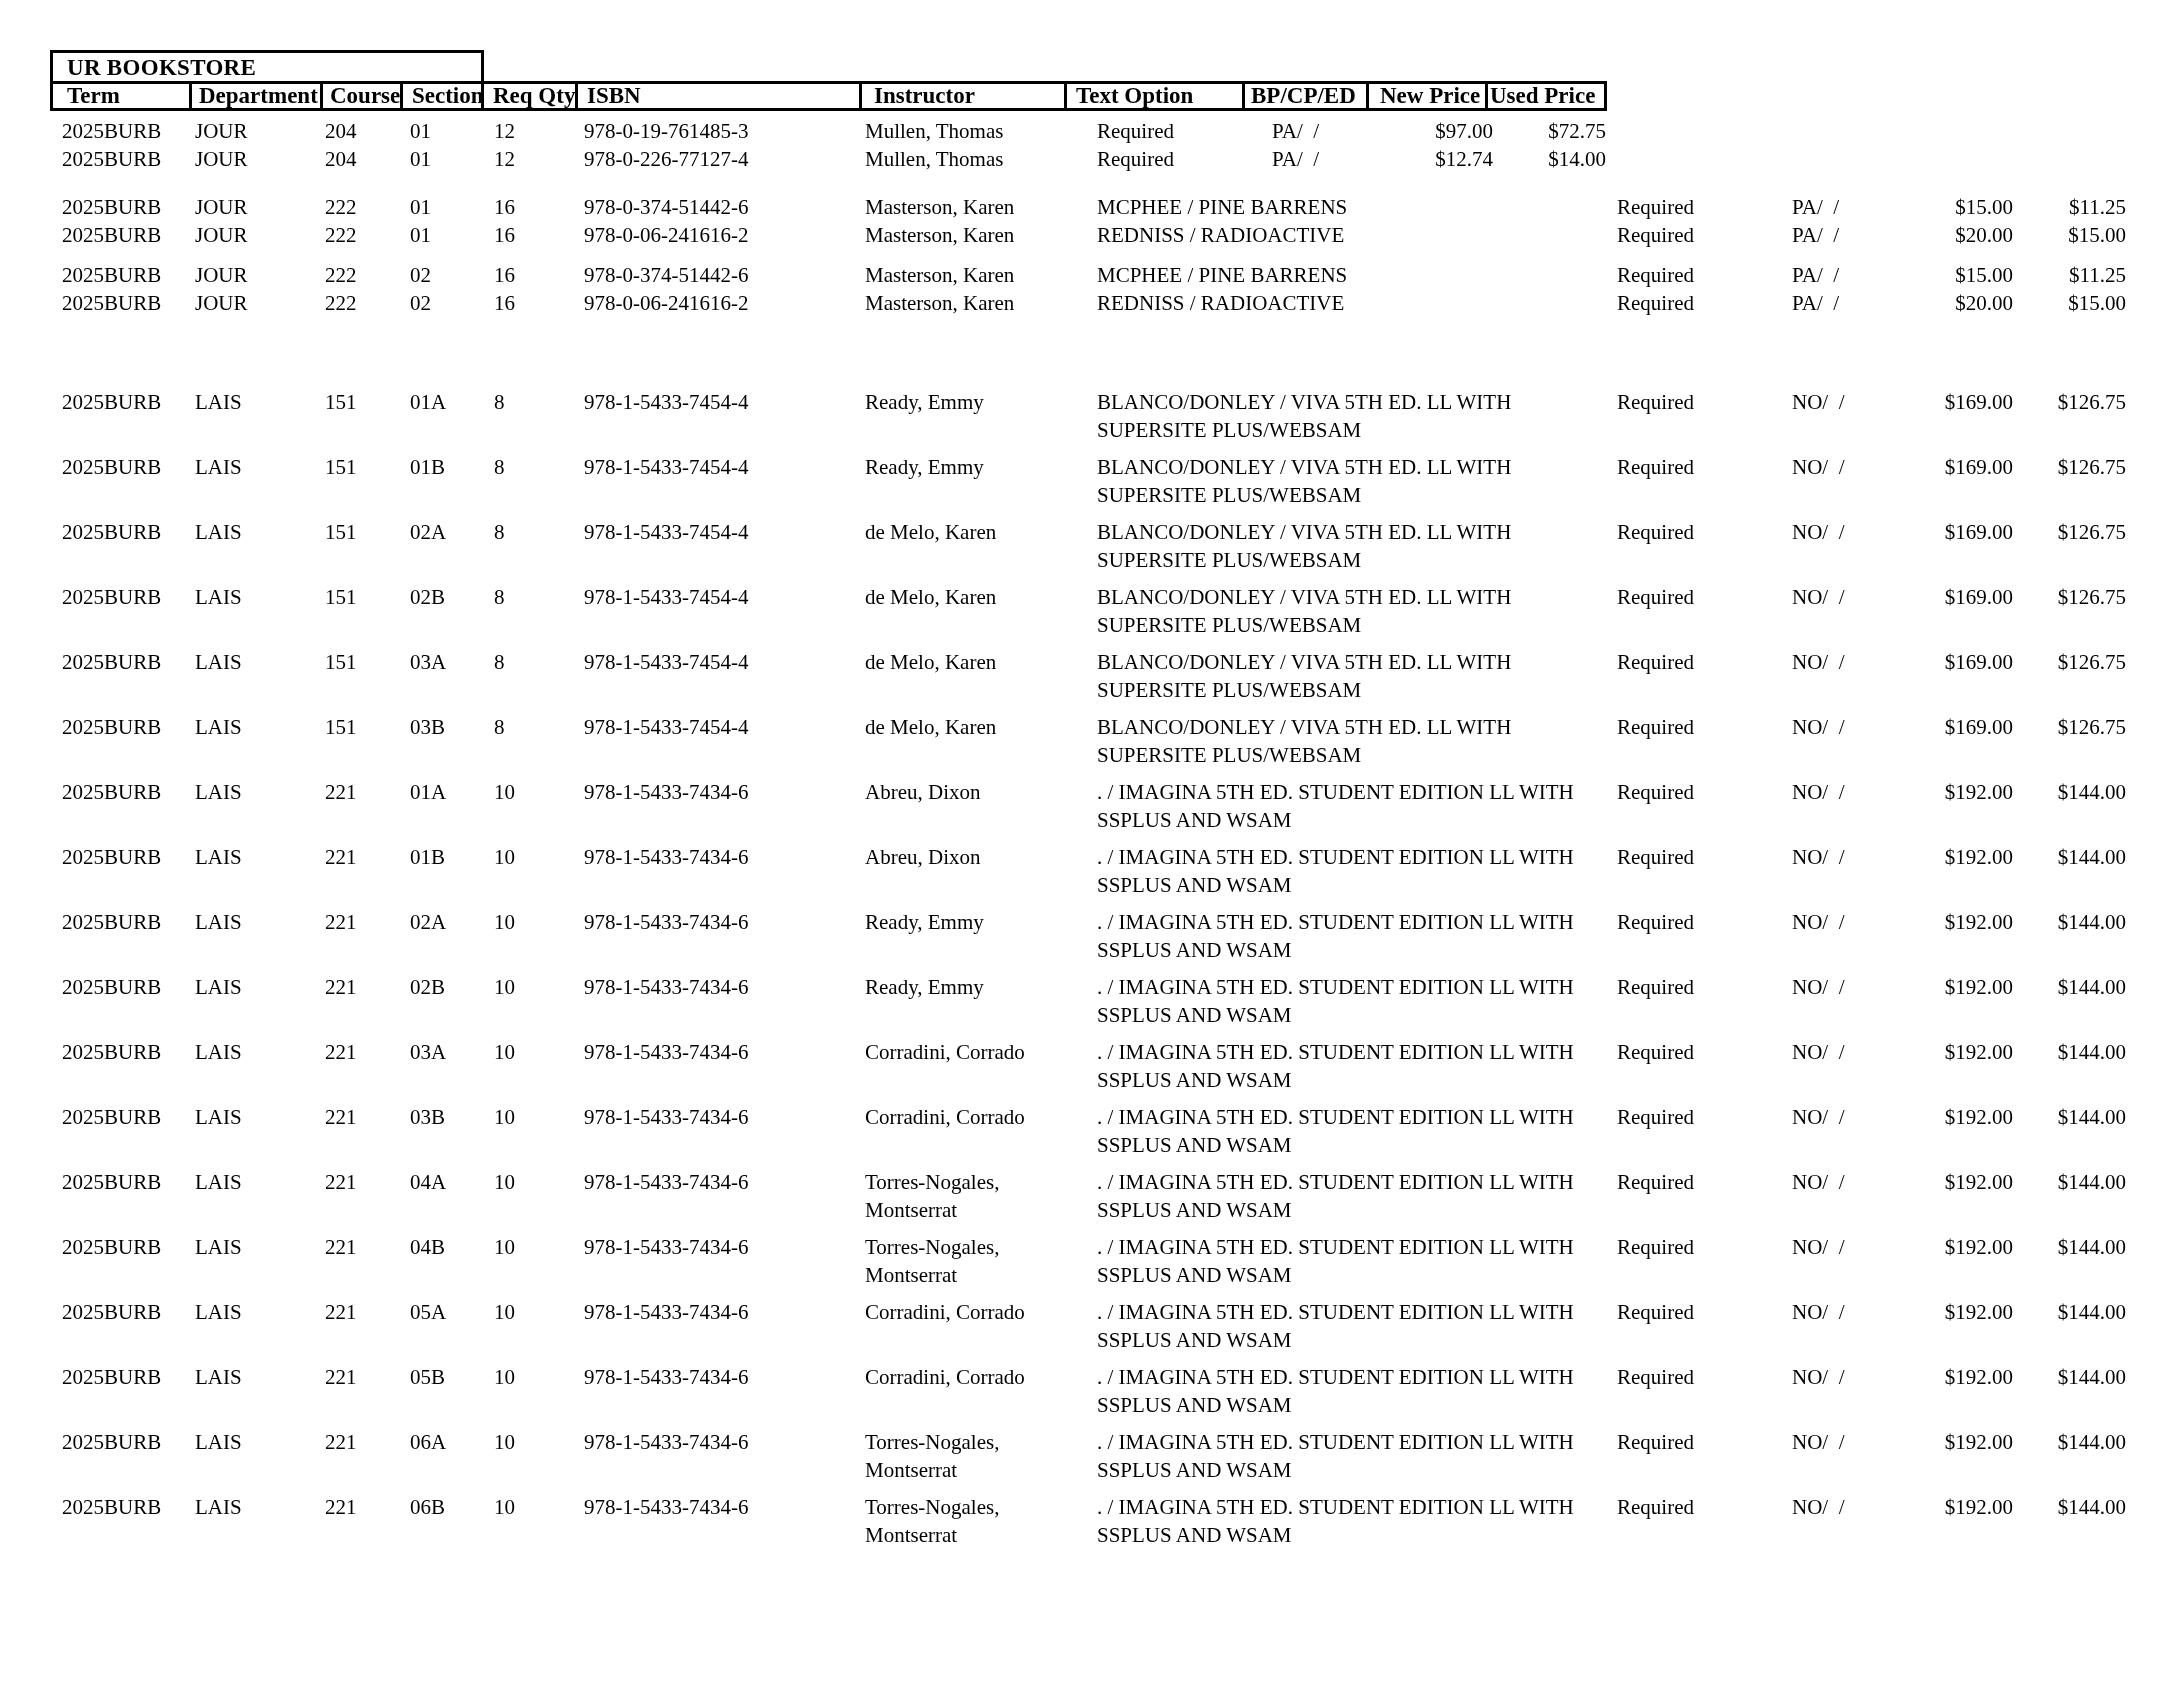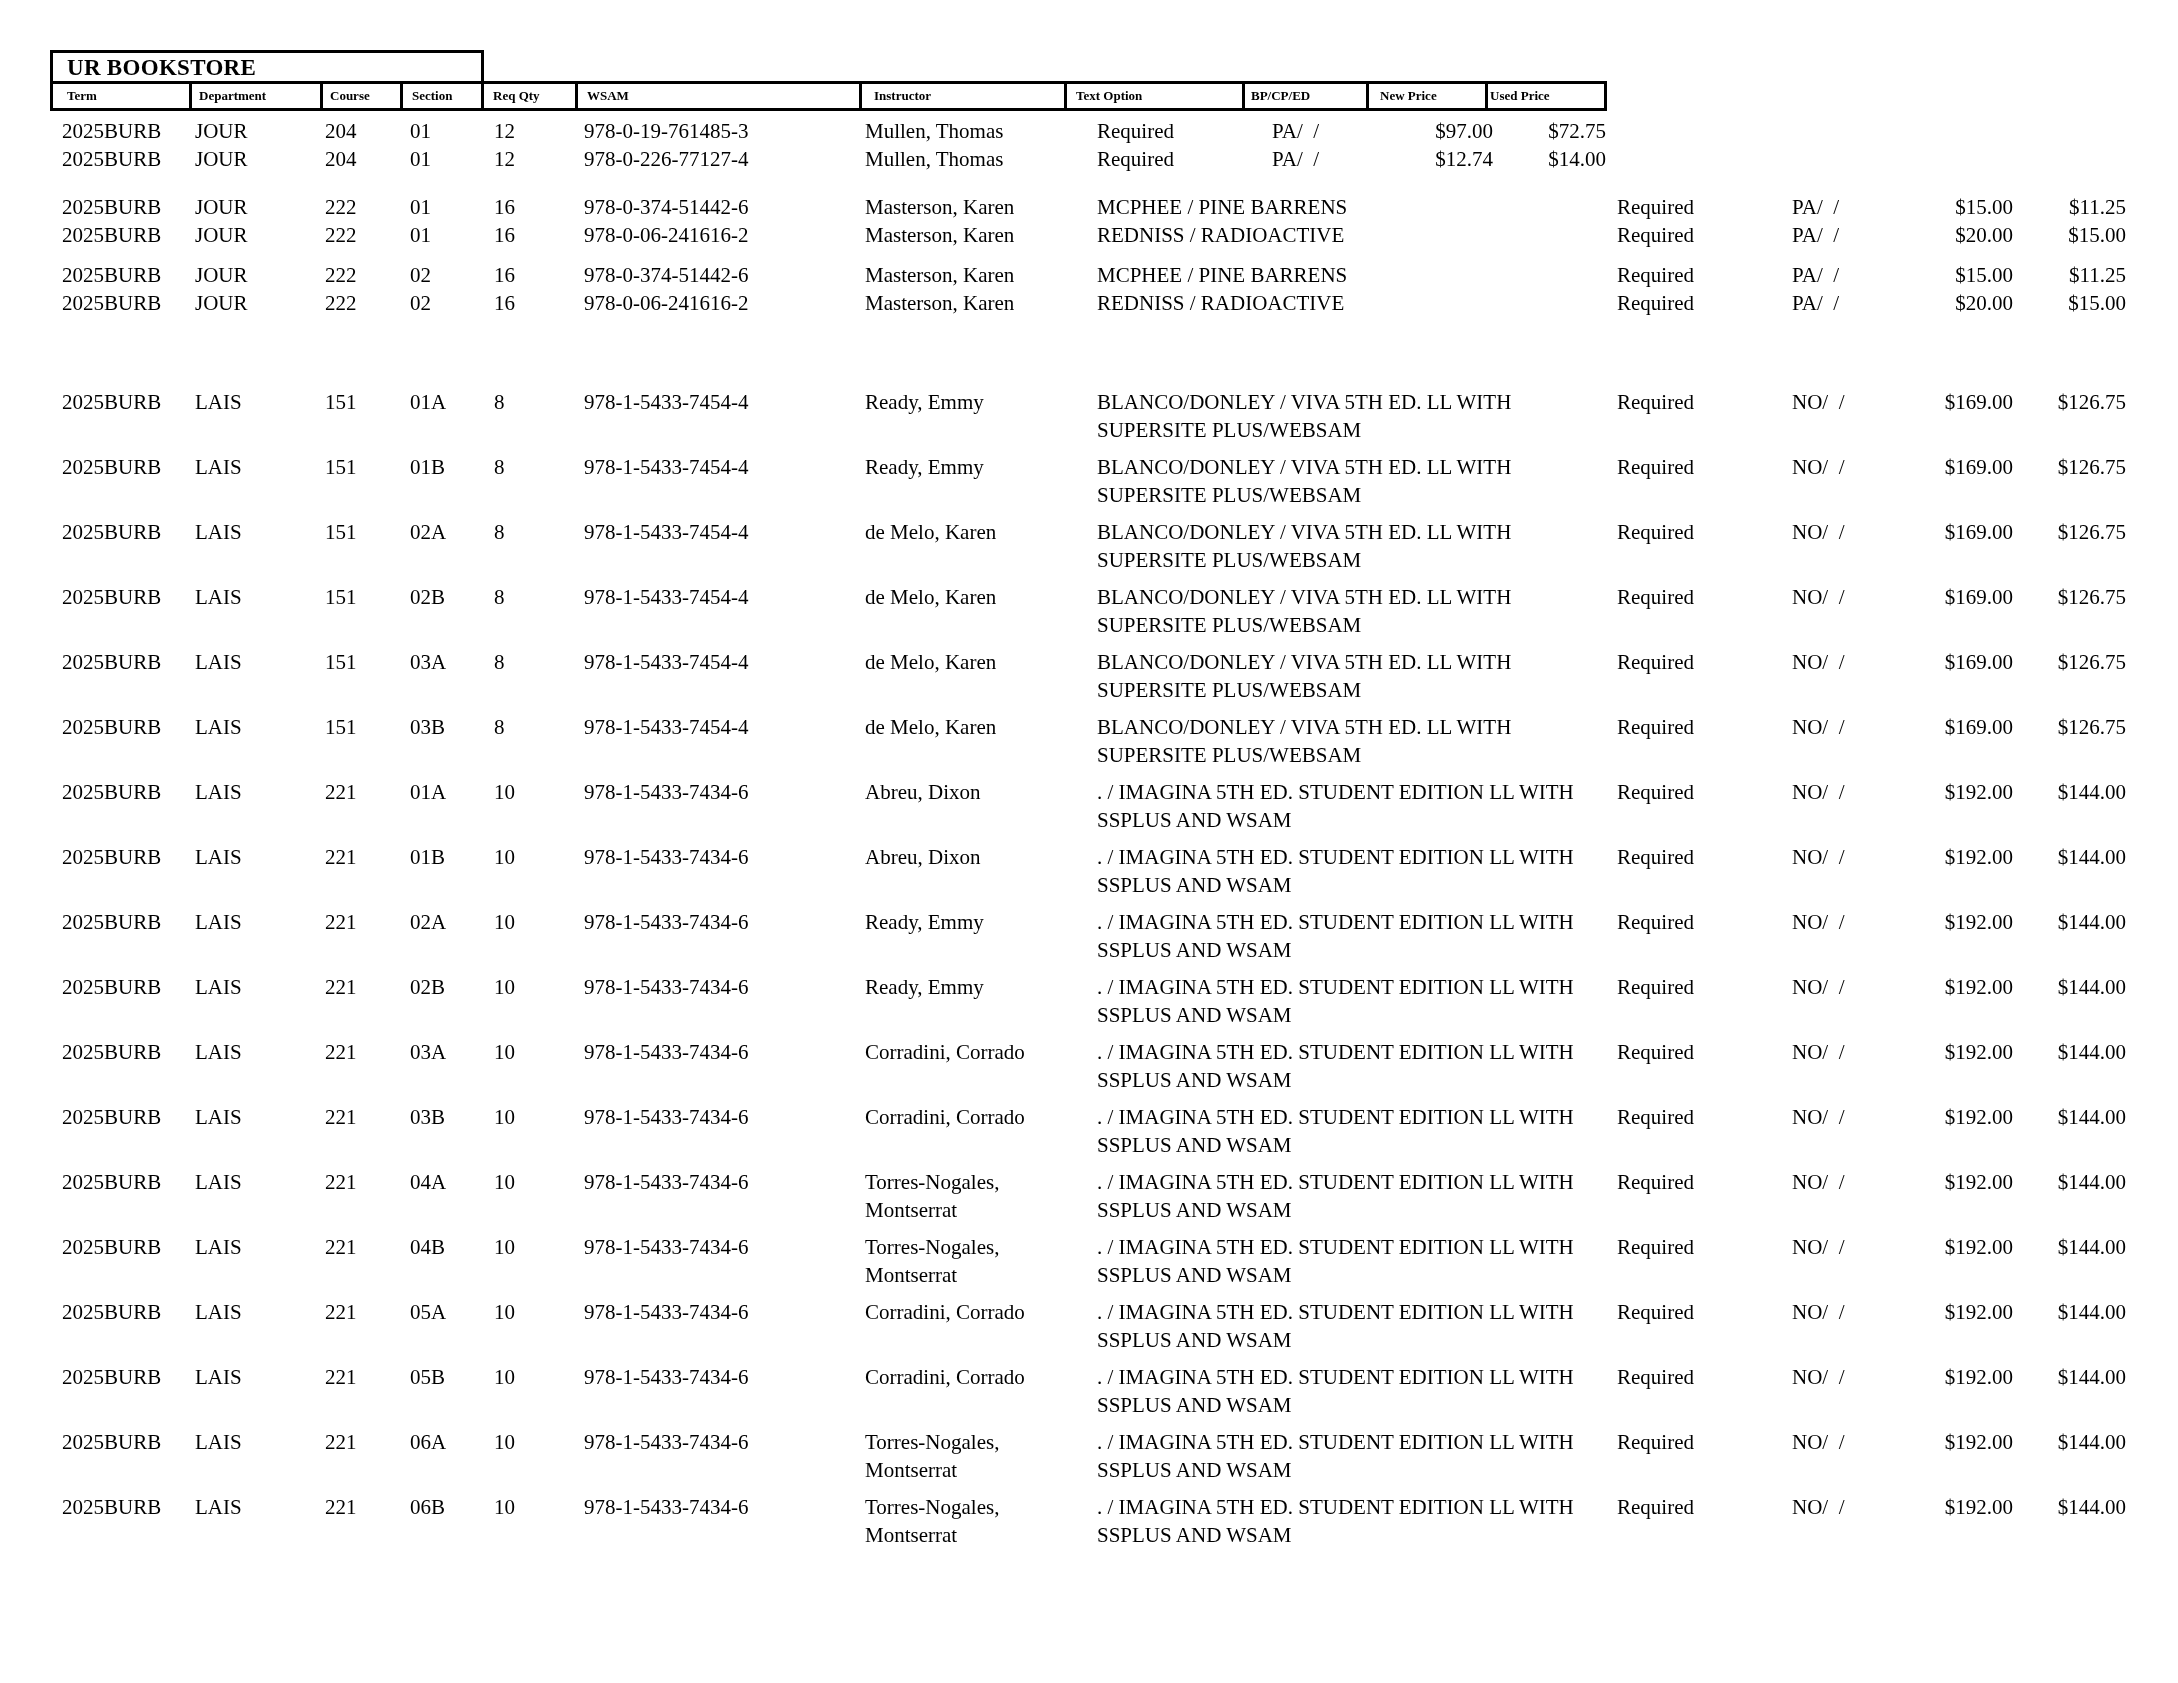--- a/index.html
+++ b/index.html
@@ -45,21 +45,21 @@
     height: 30px;
   }
   .header-cell {
     flex: 0 0 auto;
     box-sizing: border-box;
     border: 3px solid #000000;
     height: 30px;
     display: flex;
     align-items: center;
     font-weight: bold;
-    font-size: 13px;
+    font-size: 23px;
     background: #ffffff;
     white-space: pre;
     overflow: hidden;
   }
   .header-cell.shift { margin-left: -3px; }
   .rows {
     position: absolute;
     left: 0;
     top: 111px;
     width: 2099px;
@@ -86,21 +86,21 @@
 <div class="sheet">
   <div class="title-box">
     <span>UR BOOKSTORE</span>
   </div>
   <div class="header-row" id="header-row">
       <div class="header-cell" style="width: 142px; padding-left: 14px;">Term</div>
       <div class="header-cell shift" style="width: 134px; padding-left: 7px;">Department</div>
       <div class="header-cell shift" style="width: 83px; padding-left: 7px;">Course</div>
       <div class="header-cell shift" style="width: 84px; padding-left: 9px;">Section</div>
       <div class="header-cell shift" style="width: 97px; padding-left: 9px;">Req Qty</div>
-      <div class="header-cell shift" style="width: 287px; padding-left: 9px;">WSAM</div>
+      <div class="header-cell shift" style="width: 287px; padding-left: 9px;">ISBN</div>
       <div class="header-cell shift" style="width: 208px; padding-left: 12px;">Instructor</div>
       <div class="header-cell shift" style="width: 181px; padding-left: 9px;">Text Option</div>
       <div class="header-cell shift" style="width: 127px; padding-left: 6px;">BP/CP/ED</div>
       <div class="header-cell shift" style="width: 122px; padding-left: 11px;">New Price</div>
       <div class="header-cell shift" style="width: 122px; padding-left: 2px;">Used Price</div>
     </div>
   <div class="rows" id="rows">
       <div class="row">
         <div class="cell" style="width: 139px; padding-left: 12px;">2025BURB</div>
         <div class="cell" style="width: 131px; padding-left: 6px;">JOUR</div>

